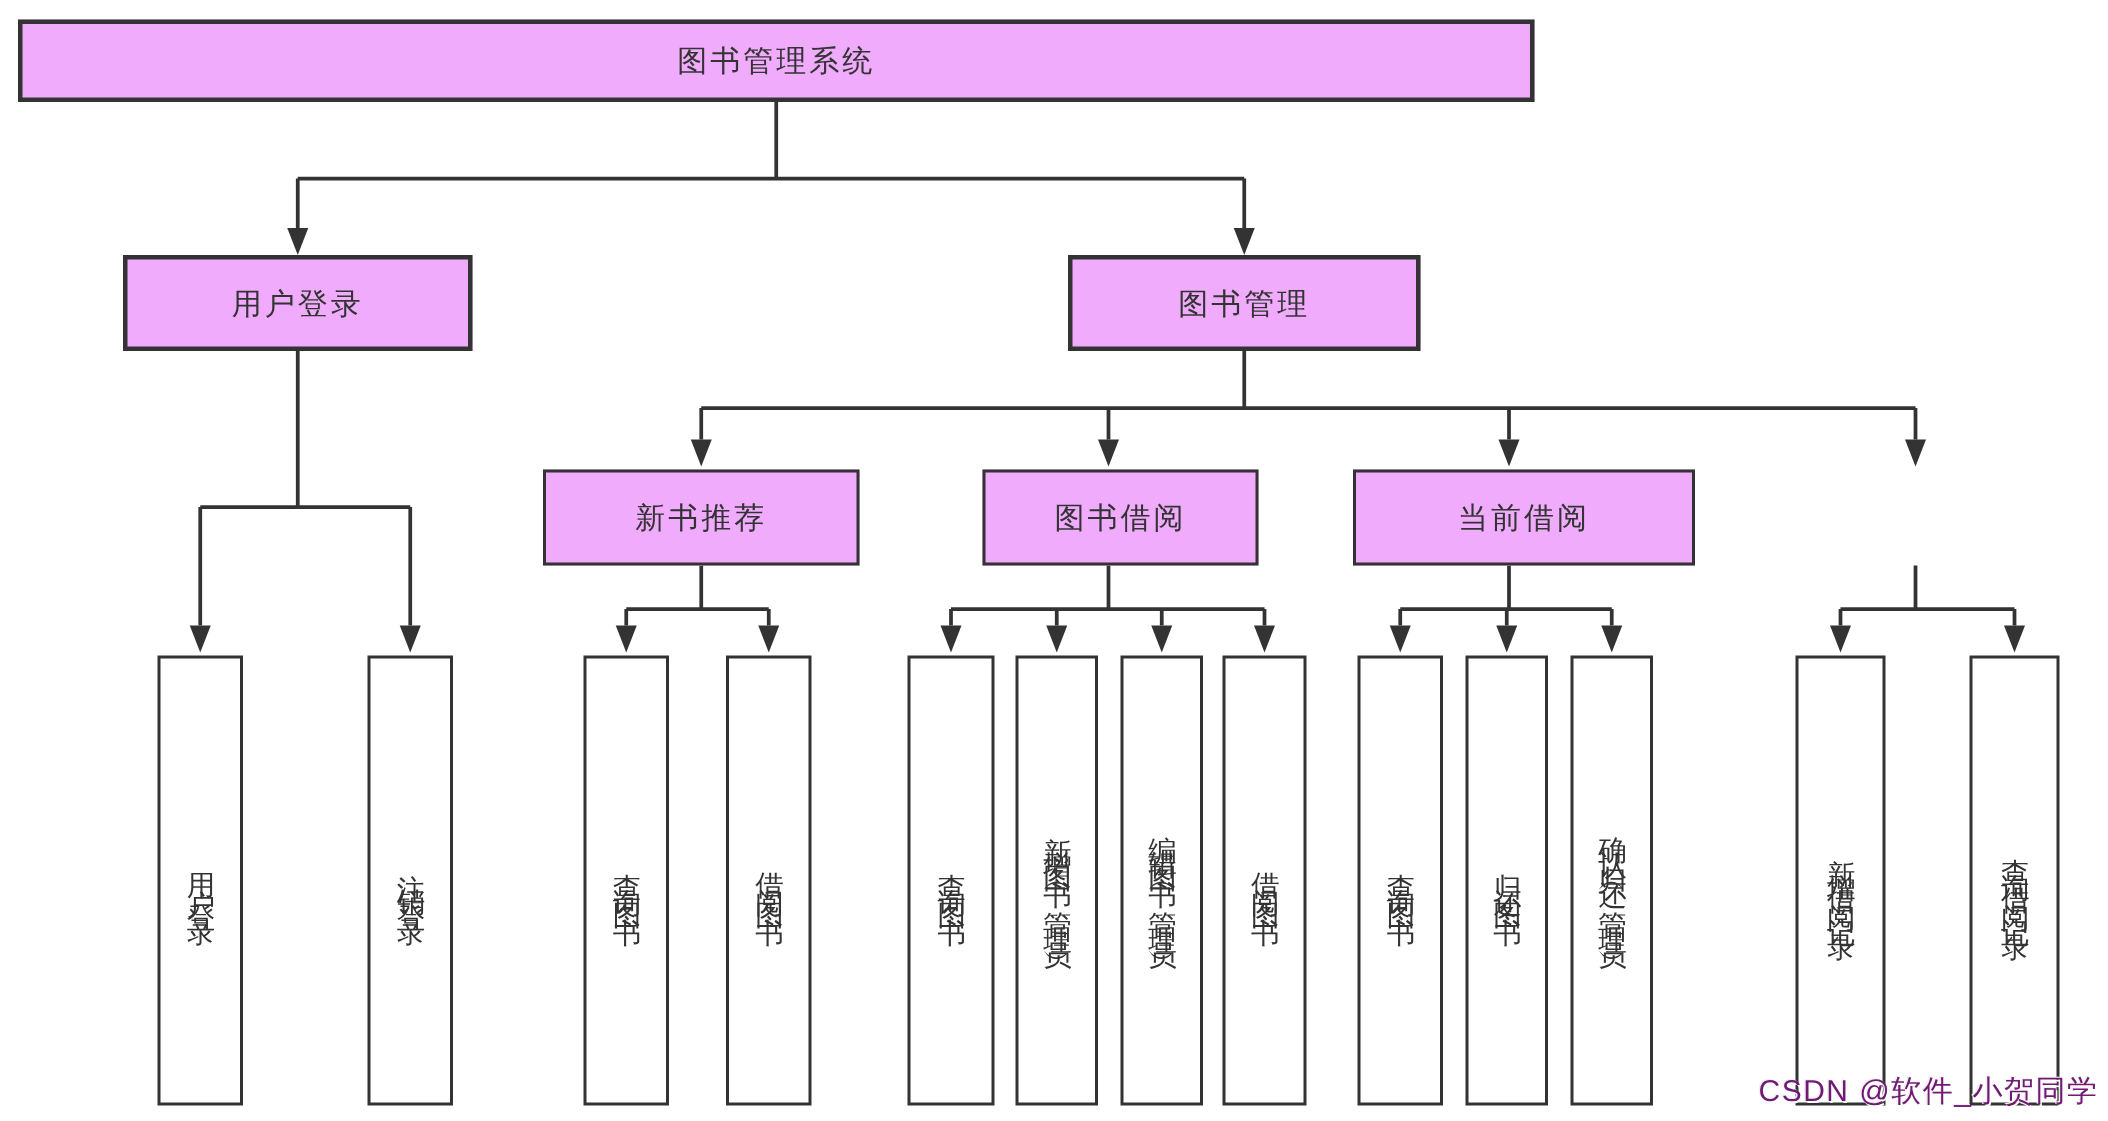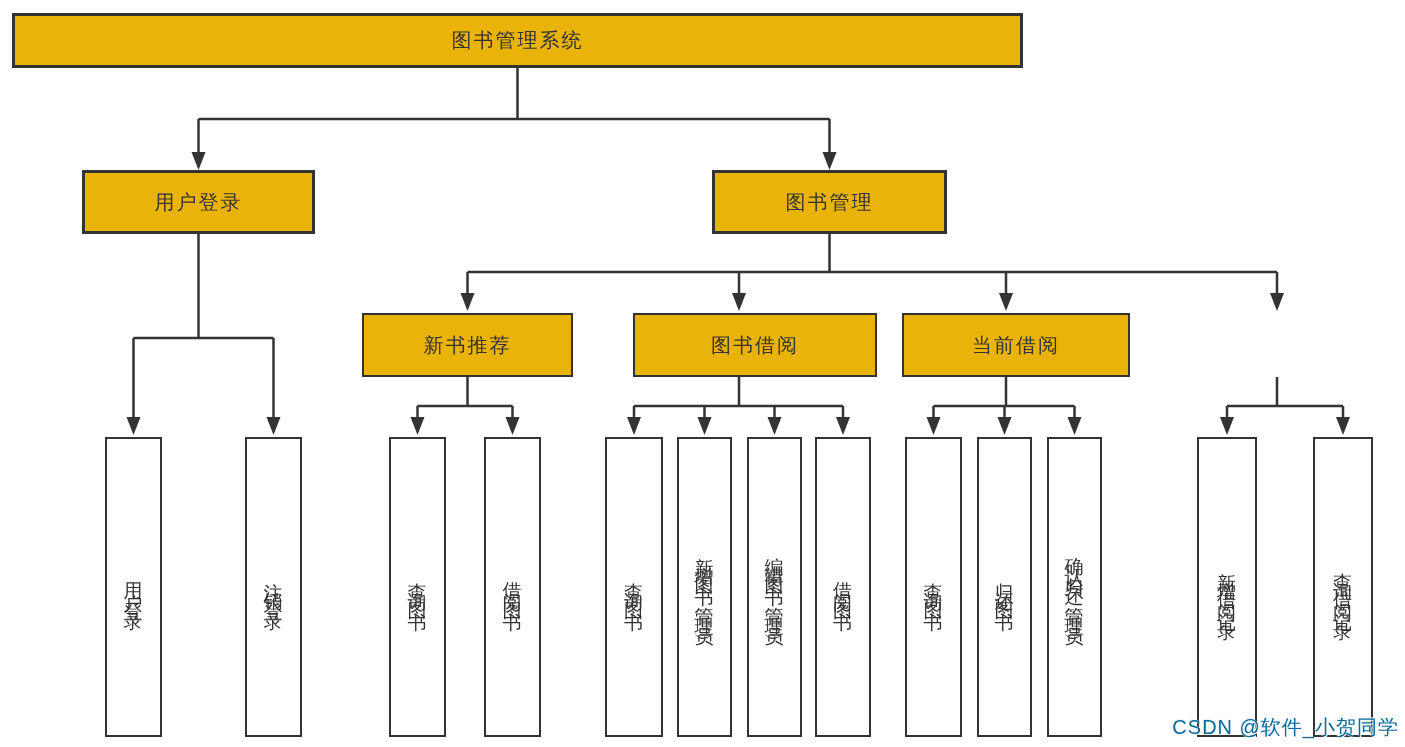--- a/index.html
+++ b/index.html
@@ -6,38 +6,38 @@
   body{
     width:1405px;height:747px;position:relative;overflow:hidden;
     background:#ffffff;
     font-family:"Liberation Sans", sans-serif;
     color:#333333;
   }
   #stage{position:absolute;inset:0;width:1405px;height:747px;}
   svg.connectors{position:absolute;left:0;top:0;z-index:1;}
   .hbox{
     position:absolute;z-index:2;box-sizing:border-box;
-    background:#eab308;border:3px solid #333333;
+    background:#f0abfc;border:3px solid #333333;
     display:flex;align-items:center;justify-content:center;
     font-size:20px;letter-spacing:2px;white-space:nowrap;
   }
   .vbox{
     position:absolute;z-index:2;box-sizing:border-box;
     top:437px;height:300px;
     background:#ffffff;border:2px solid #333333;
     display:flex;align-items:center;justify-content:center;
     writing-mode:vertical-rl;text-orientation:mixed;
     font-size:19px;letter-spacing:10px;line-height:1;
   }
   .root{left:12px;top:13px;width:1011px;height:55px;}
   .lvl2{top:170px;height:64px;}
   .lvl3{top:313px;height:64px;border-width:2.5px;}
   .watermark{
     position:absolute;z-index:3;right:6px;bottom:6px;
-    font-size:20px;letter-spacing:1px;color:#0369a1;
+    font-size:20px;letter-spacing:1px;color:#701a75;
     text-shadow:1px 1px 0 #ffffff, -1px -1px 0 #f0f0f0;
     white-space:nowrap;
     text-align:right;
   }
 </style>
 </head>
 <body>
 
 <div id="stage">
 
@@ -92,21 +92,21 @@
       </g>
     </g>
   </svg>
 
   <div class="hbox root">图书管理系统</div>
 
   <div class="hbox lvl2" style="left:82px;width:233px">用户登录</div>
   <div class="hbox lvl2" style="left:712px;width:235px">图书管理</div>
 
   <div class="hbox lvl3" style="left:362px;width:211px">新书推荐</div>
-  <div class="hbox lvl3" style="left:633px;width:244px">图书借阅</div>
+  <div class="hbox lvl3" style="left:655px;width:184px">图书借阅</div>
   <div class="hbox lvl3" style="left:902px;width:228px">当前借阅</div>
 
   <div class="vbox" style="left:105px;width:57px">用户登录</div>
   <div class="vbox" style="left:245px;width:57px">注销登录</div>
 
   <div class="vbox" style="left:389px;width:57px">查询图书</div>
   <div class="vbox" style="left:484px;width:57px">借阅图书</div>
 
   <div class="vbox" style="left:605px;width:58px">查询图书</div>
   <div class="vbox" style="left:677px;width:55px">新增图书（管理员）</div>

